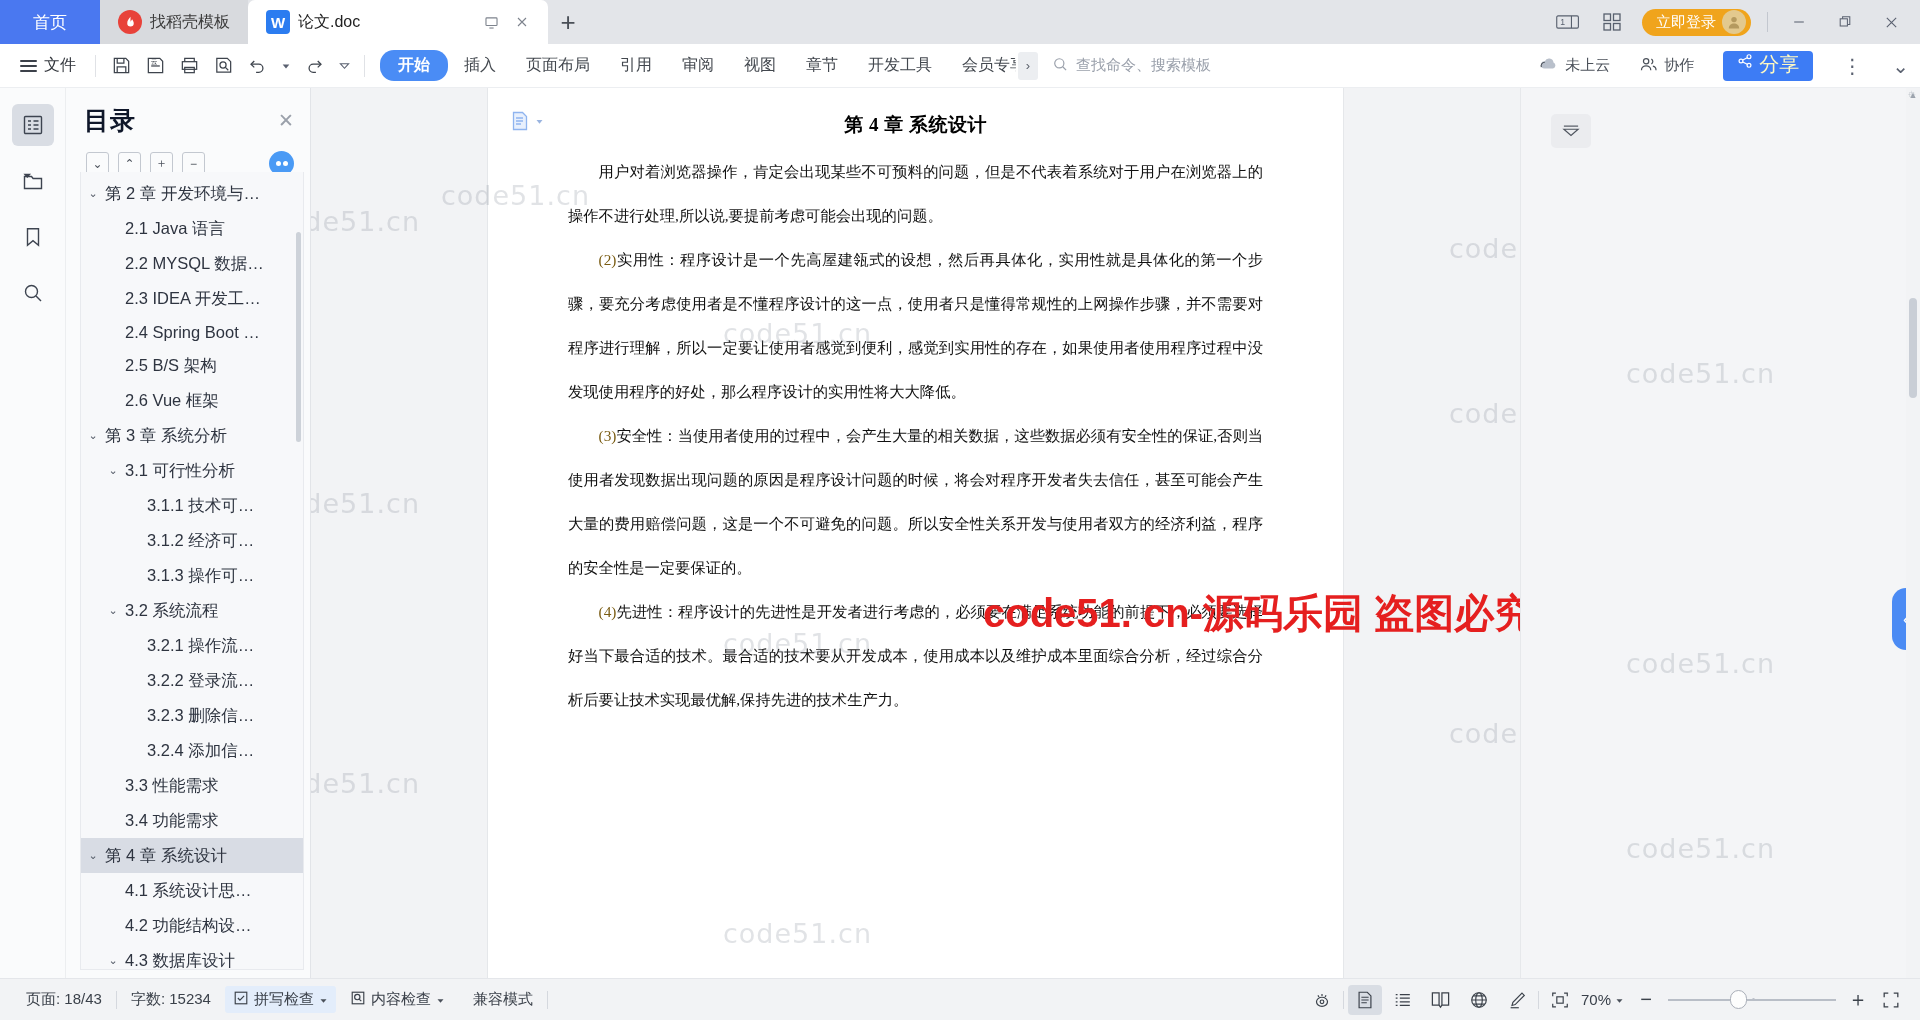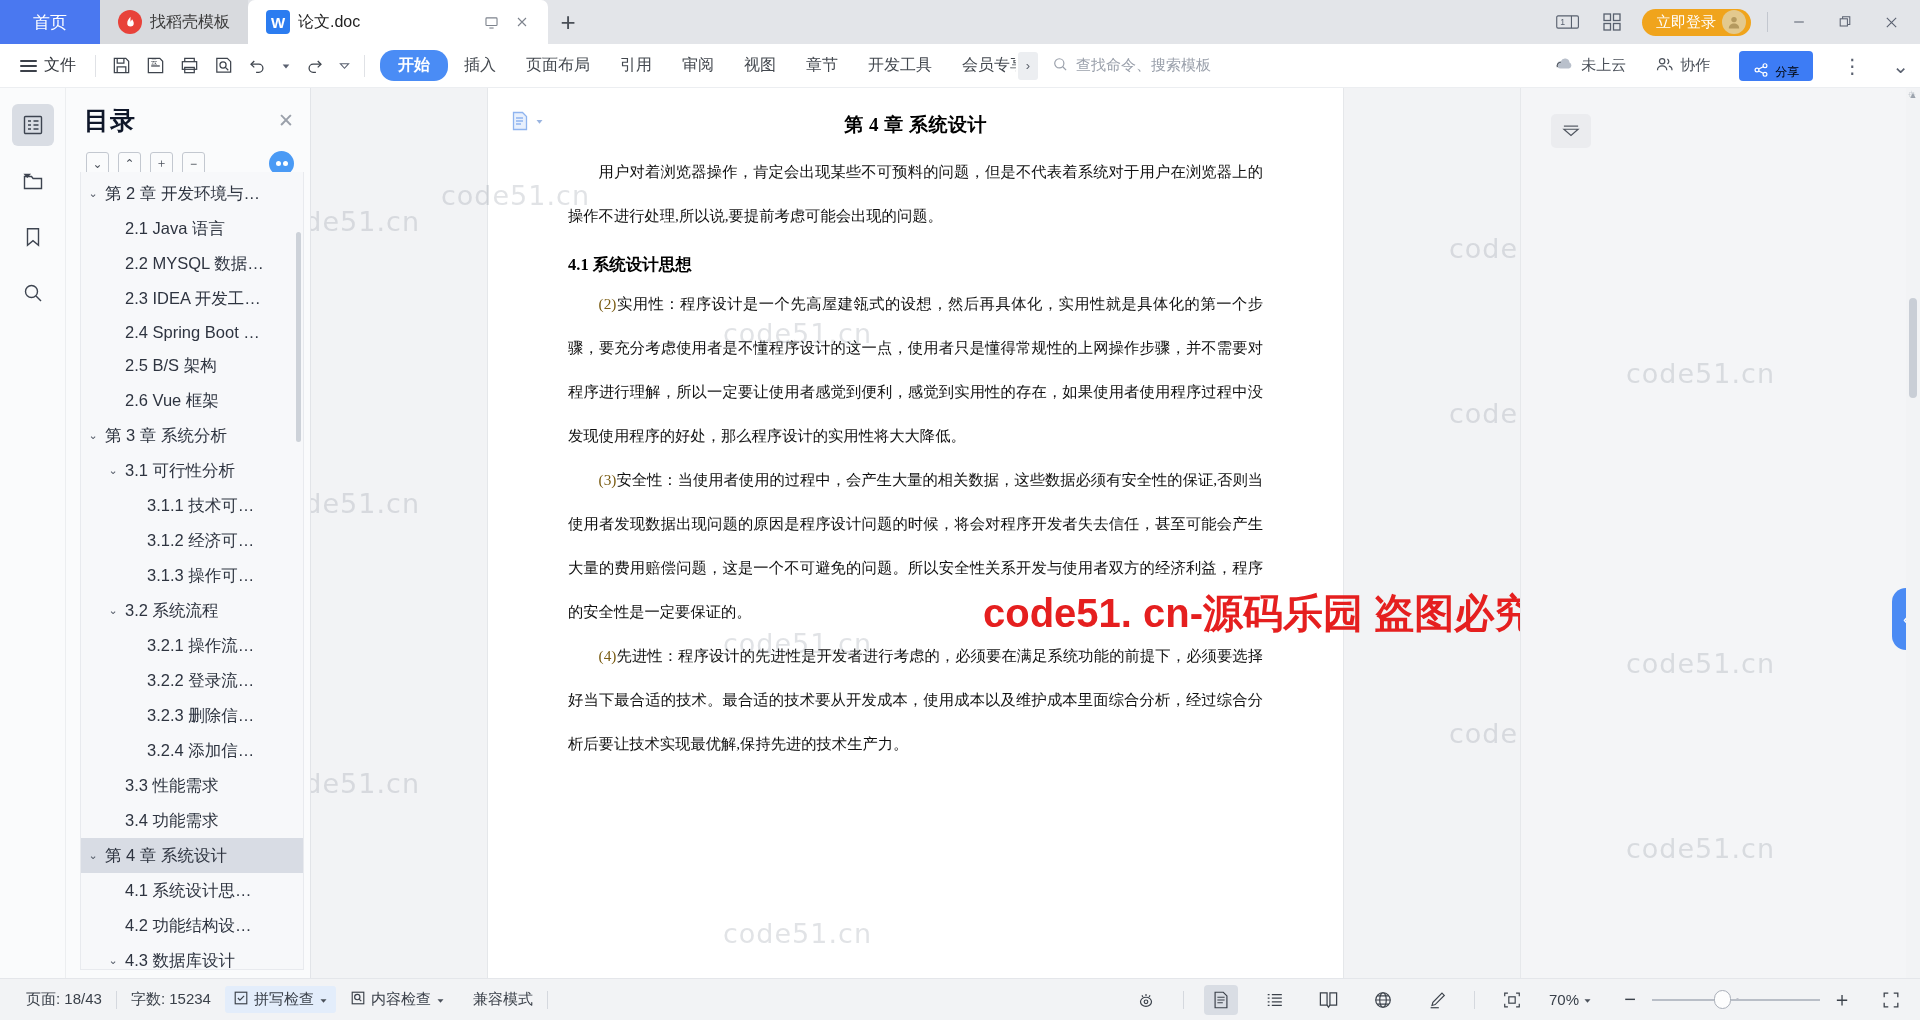--- a/index.html
+++ b/index.html
@@ -79,22 +79,22 @@
   .rtab { font-size: 16px; color: #43484f; padding: 5px 14px; border-radius: 14px;
     white-space: nowrap; }
   .rtab.active { background: #4a8cf5; color: #fff; font-weight: bold; padding: 5px 18px; }
   .rtab.member { color: #43484f; max-width: 68px; overflow: hidden; }
   .rtab-more { width: 20px; height: 28px; display:flex; align-items:center; justify-content:center;
      background:#eceef1; color:#5b6troubles; color:#5b616b; font-size: 13px; border-radius:3px;}
   .searchbox { display: flex; align-items: center; gap: 7px; margin-left: 12px;
     color: #9aa0ab; font-size: 15px; white-space: nowrap; }
   .ribbon-right { margin-left: auto; display: flex; align-items: center; gap: 29px; }
   .rr-item { display: flex; align-items: center; gap: 6px; font-size: 15px; color: #4b515a; }
-  .share-btn { background: #3d7cf5; color: #000000; font-size: 12px; border-radius: 4px;
-    height: 30px; padding: 0 14px; display: flex; align-items: flex-end; gap: 6px; border: none; }
+  .share-btn { background: #3d7cf5; color: #fef9c3; font-size: 20px; border-radius: 4px;
+    height: 30px; padding: 0 14px; display: flex; align-items: flex-start; gap: 6px; border: none; }
   .rr-more { color:#5a6170; font-size:20px; letter-spacing:1px; }
 
   
   .body { flex: 1; display: flex; position: relative; overflow: hidden; background: #f2f3f5; }
 
   
   .rail { width: 66px; flex: 0 0 66px; background: #fafbfc; display: flex;
     flex-direction: column; align-items: center; padding-top: 16px; gap: 14px;
     border-right: 1px solid #eceef0; }
   .rail-btn { width: 42px; height: 42px; border-radius: 6px; display: flex;
@@ -165,21 +165,21 @@
 
   
   .status {
     height: 42px; flex: 0 0 42px; background: #f2f3f5; display: flex; align-items: center;
     padding: 0 12px; gap: 0; border-top: 1px solid #e4e6ea; font-size: 15px; color: #3b414a;
   }
   .st-item { padding: 0 14px; display: flex; align-items: center; gap: 5px; white-space: nowrap; }
   .st-sep { width: 1px; height: 18px; background: #d5d8de; }
   .st-chip { background: #e3edfb; border-radius: 3px; padding: 4px 8px; display: flex;
     align-items: center; gap: 5px; }
-  .st-right { margin-left: auto; display: flex; align-items: center; gap: 20px; }
+  .st-right { margin-left: auto; display: flex; align-items: center; gap: 4px; }
   .st-ico { width: 34px; height: 30px; display: flex; align-items: center;
     justify-content: center; color: #3b414a; border-radius: 4px; }
   .st-ico.active { background: #d9dde4; }
   .zoomwrap { display: flex; align-items: center; gap: 10px; margin-left: 6px; }
   .zoomval { color: #39404a; font-size: 15px; display: flex; align-items: center; gap: 4px; }
   .slider { position: relative; width: 168px; height: 18px; display: flex; align-items: center; }
   .slider .track { position: absolute; left: 0; right: 0; height: 2px; background: #b9bec7; }
   .slider .mid { position: absolute; left: 50%; width: 3px; height: 3px; border-radius: 50%;
     background: #b9bec7; }
   .slider .knob { position: absolute; left: 62px; width: 17px; height: 19px; border-radius: 9px;
@@ -546,21 +546,20 @@
               <path d="M3.5 2.5h9l4 4v13h-13z" fill="#e8f0fd"></path>
                 <path d="M6 8h7M6 11h7M6 14h5"></path>
             </svg>
             <svg width="9" height="9" viewBox="0 0 12 12" fill="#9ab4e0">
                 <path d="M2 4h8l-4 5z"></path>
               </svg>
           </div>
           <div class="doc-h1">第 4 章  系统设计</div>
           <div id="doc-body">
               <div class="doc-p">用户对着浏览器操作，肯定会出现某些不可预料的问题，但是不代表着系统对于用户在浏览器上的操作不进行处理,所以说,要提前考虑可能会出现的问题。</div>
-              <div class="doc-h2">4.1  系统设计思想</div>
               <div class="doc-p"><span class="num">(2)</span><span>实用性：程序设计是一个先高屋建瓴式的设想，然后再具体化，实用性就是具体化的第一个步骤，要充分考虑使用者是不懂程序设计的这一点，使用者只是懂得常规性的上网操作步骤，并不需要对程序进行理解，所以一定要让使用者感觉到便利，感觉到实用性的存在，如果使用者使用程序过程中没发现使用程序的好处，那么程序设计的实用性将大大降低。</span></div>
               <div class="doc-p"><span class="num">(3)</span><span>安全性：当使用者使用的过程中，会产生大量的相关数据，这些数据必须有安全性的保证,否则当使用者发现数据出现问题的原因是程序设计问题的时候，将会对程序开发者失去信任，甚至可能会产生大量的费用赔偿问题，这是一个不可避免的问题。所以安全性关系开发与使用者双方的经济利益，程序的安全性是一定要保证的。</span></div>
               <div class="doc-p"><span class="num">(4)</span><span>先进性：程序设计的先进性是开发者进行考虑的，必须要在满足系统功能的前提下，必须要选择好当下最合适的技术。最合适的技术要从开发成本，使用成本以及维护成本里面综合分析，经过综合分析后要让技术实现最优解,保持先进的技术生产力。</span></div>
             </div>
         </div>
       </div>
 
       <div class="wm" style="left:130px;  top:92px;">code51.cn</div>
       <div class="wm" style="left:-40px;  top:118px;">code51.cn</div>
       <div class="wm" style="left:412px;  top:230px;">code51.cn</div>

